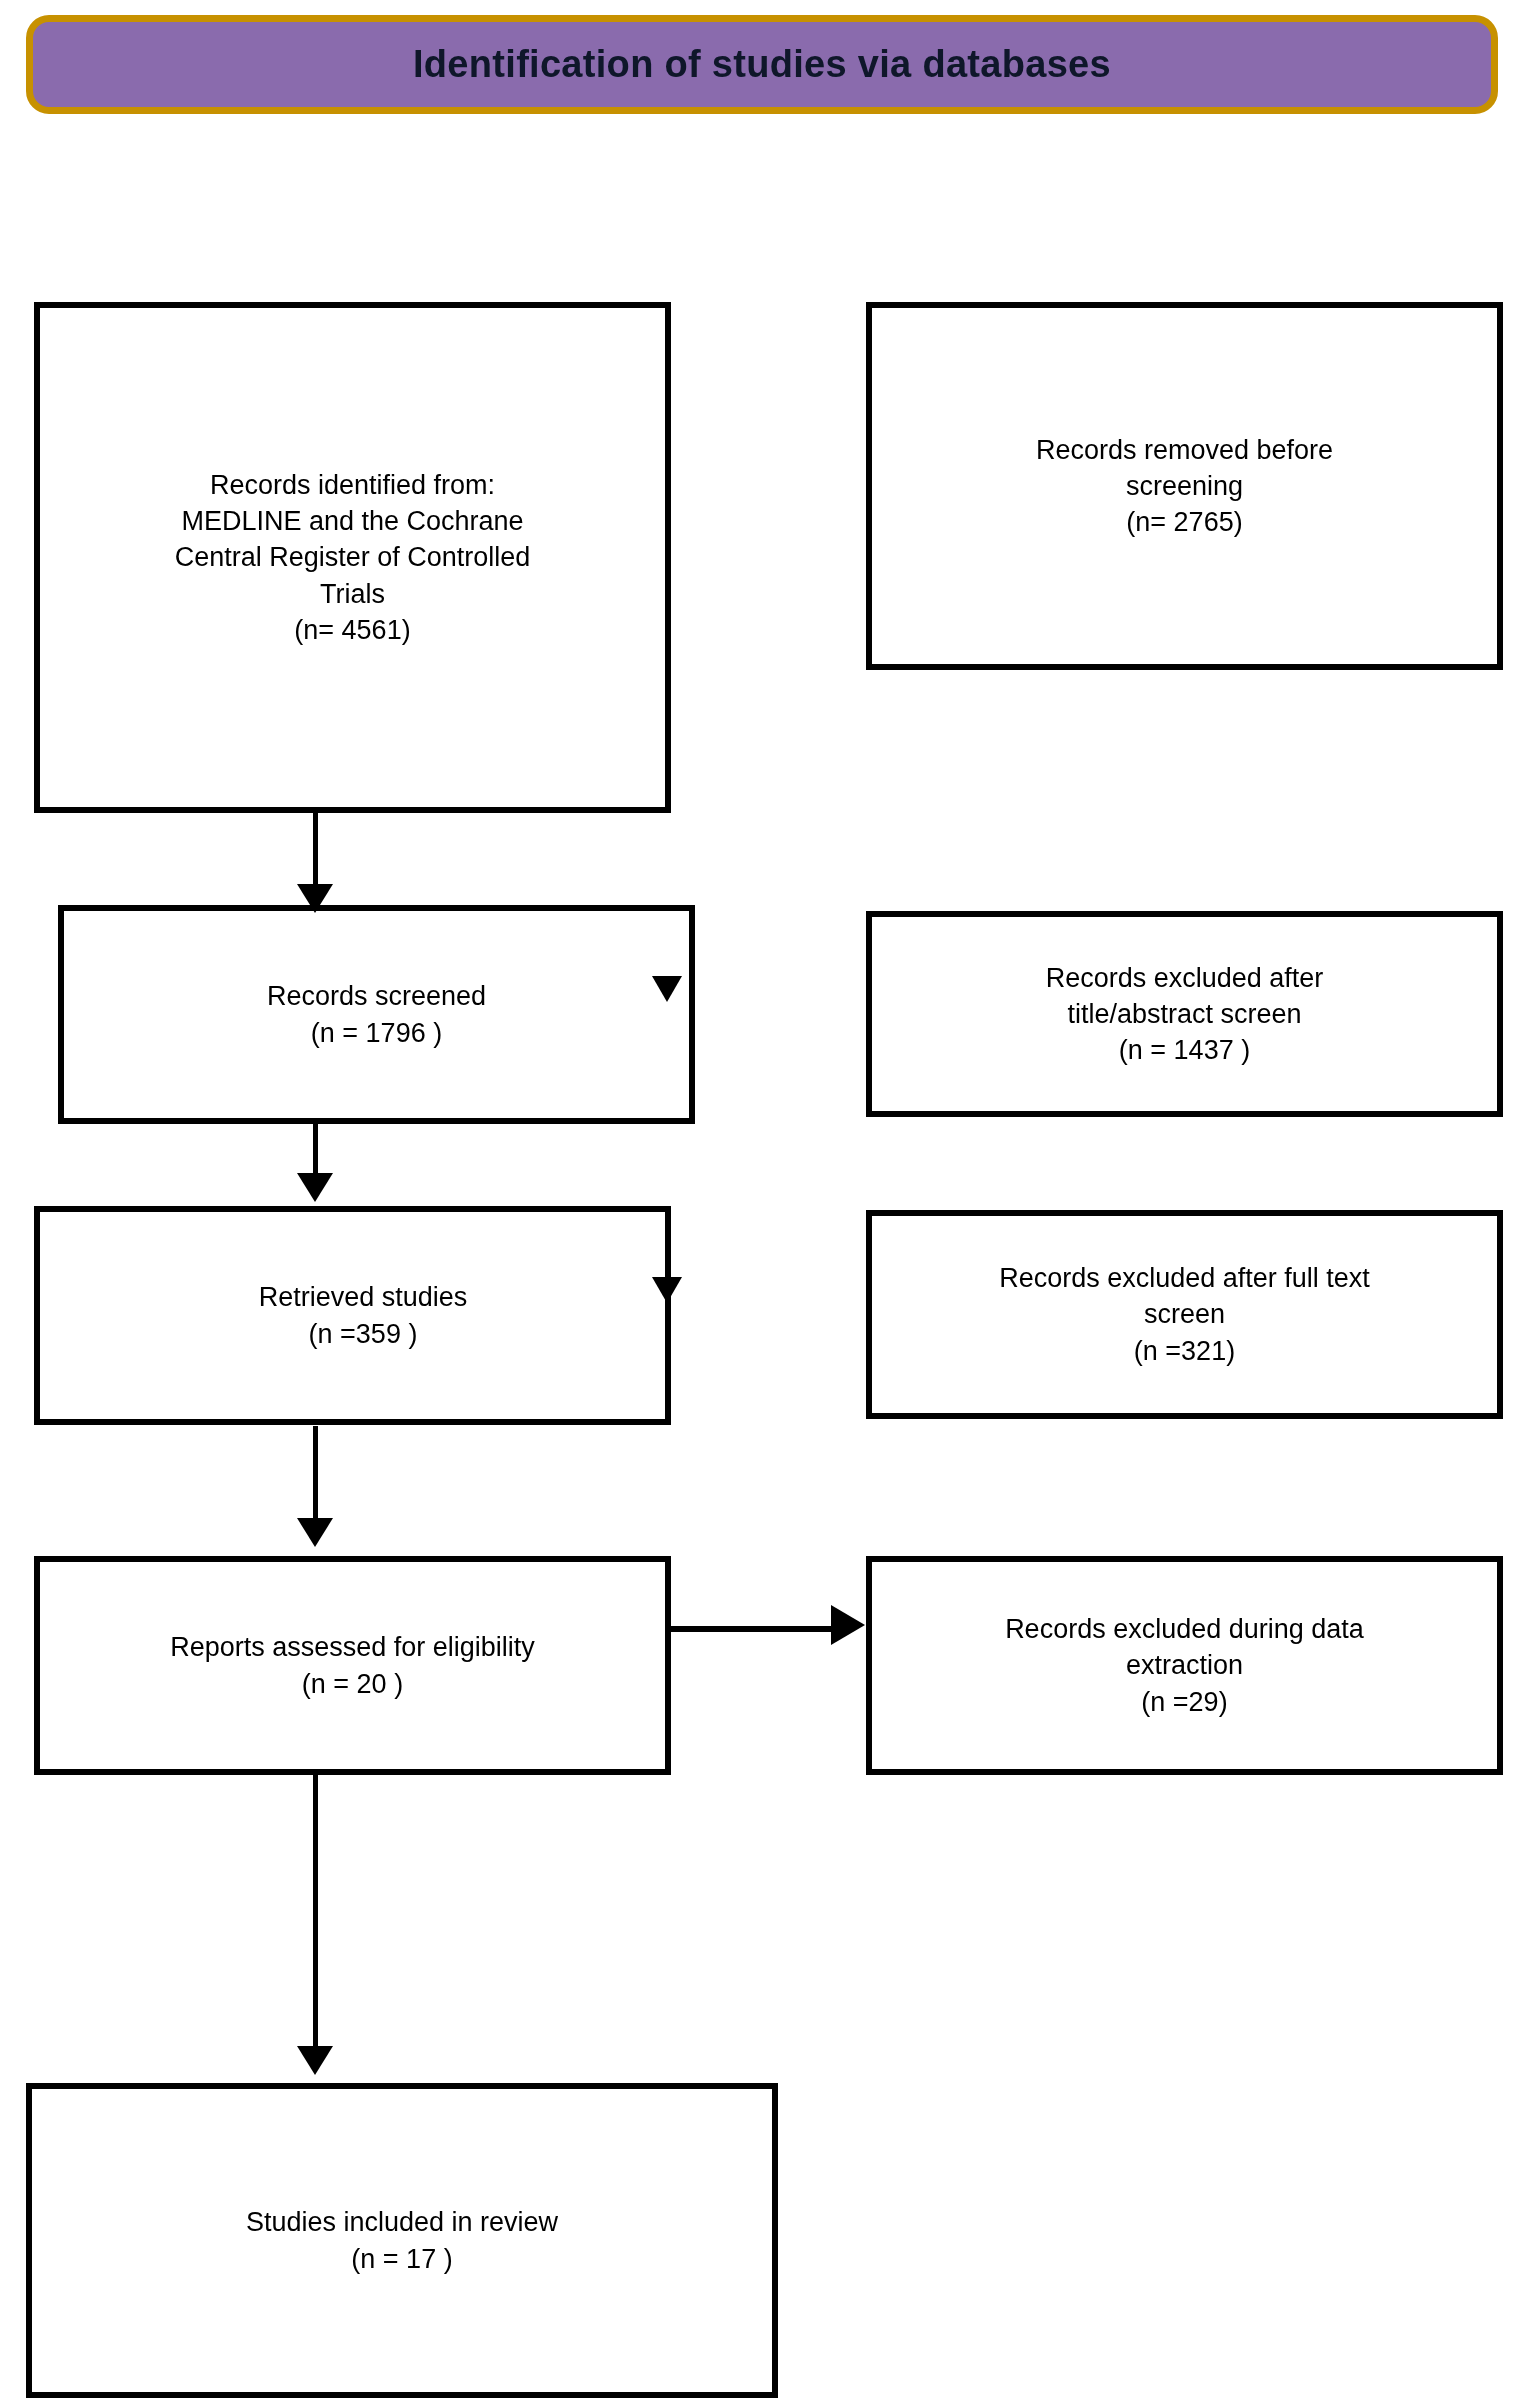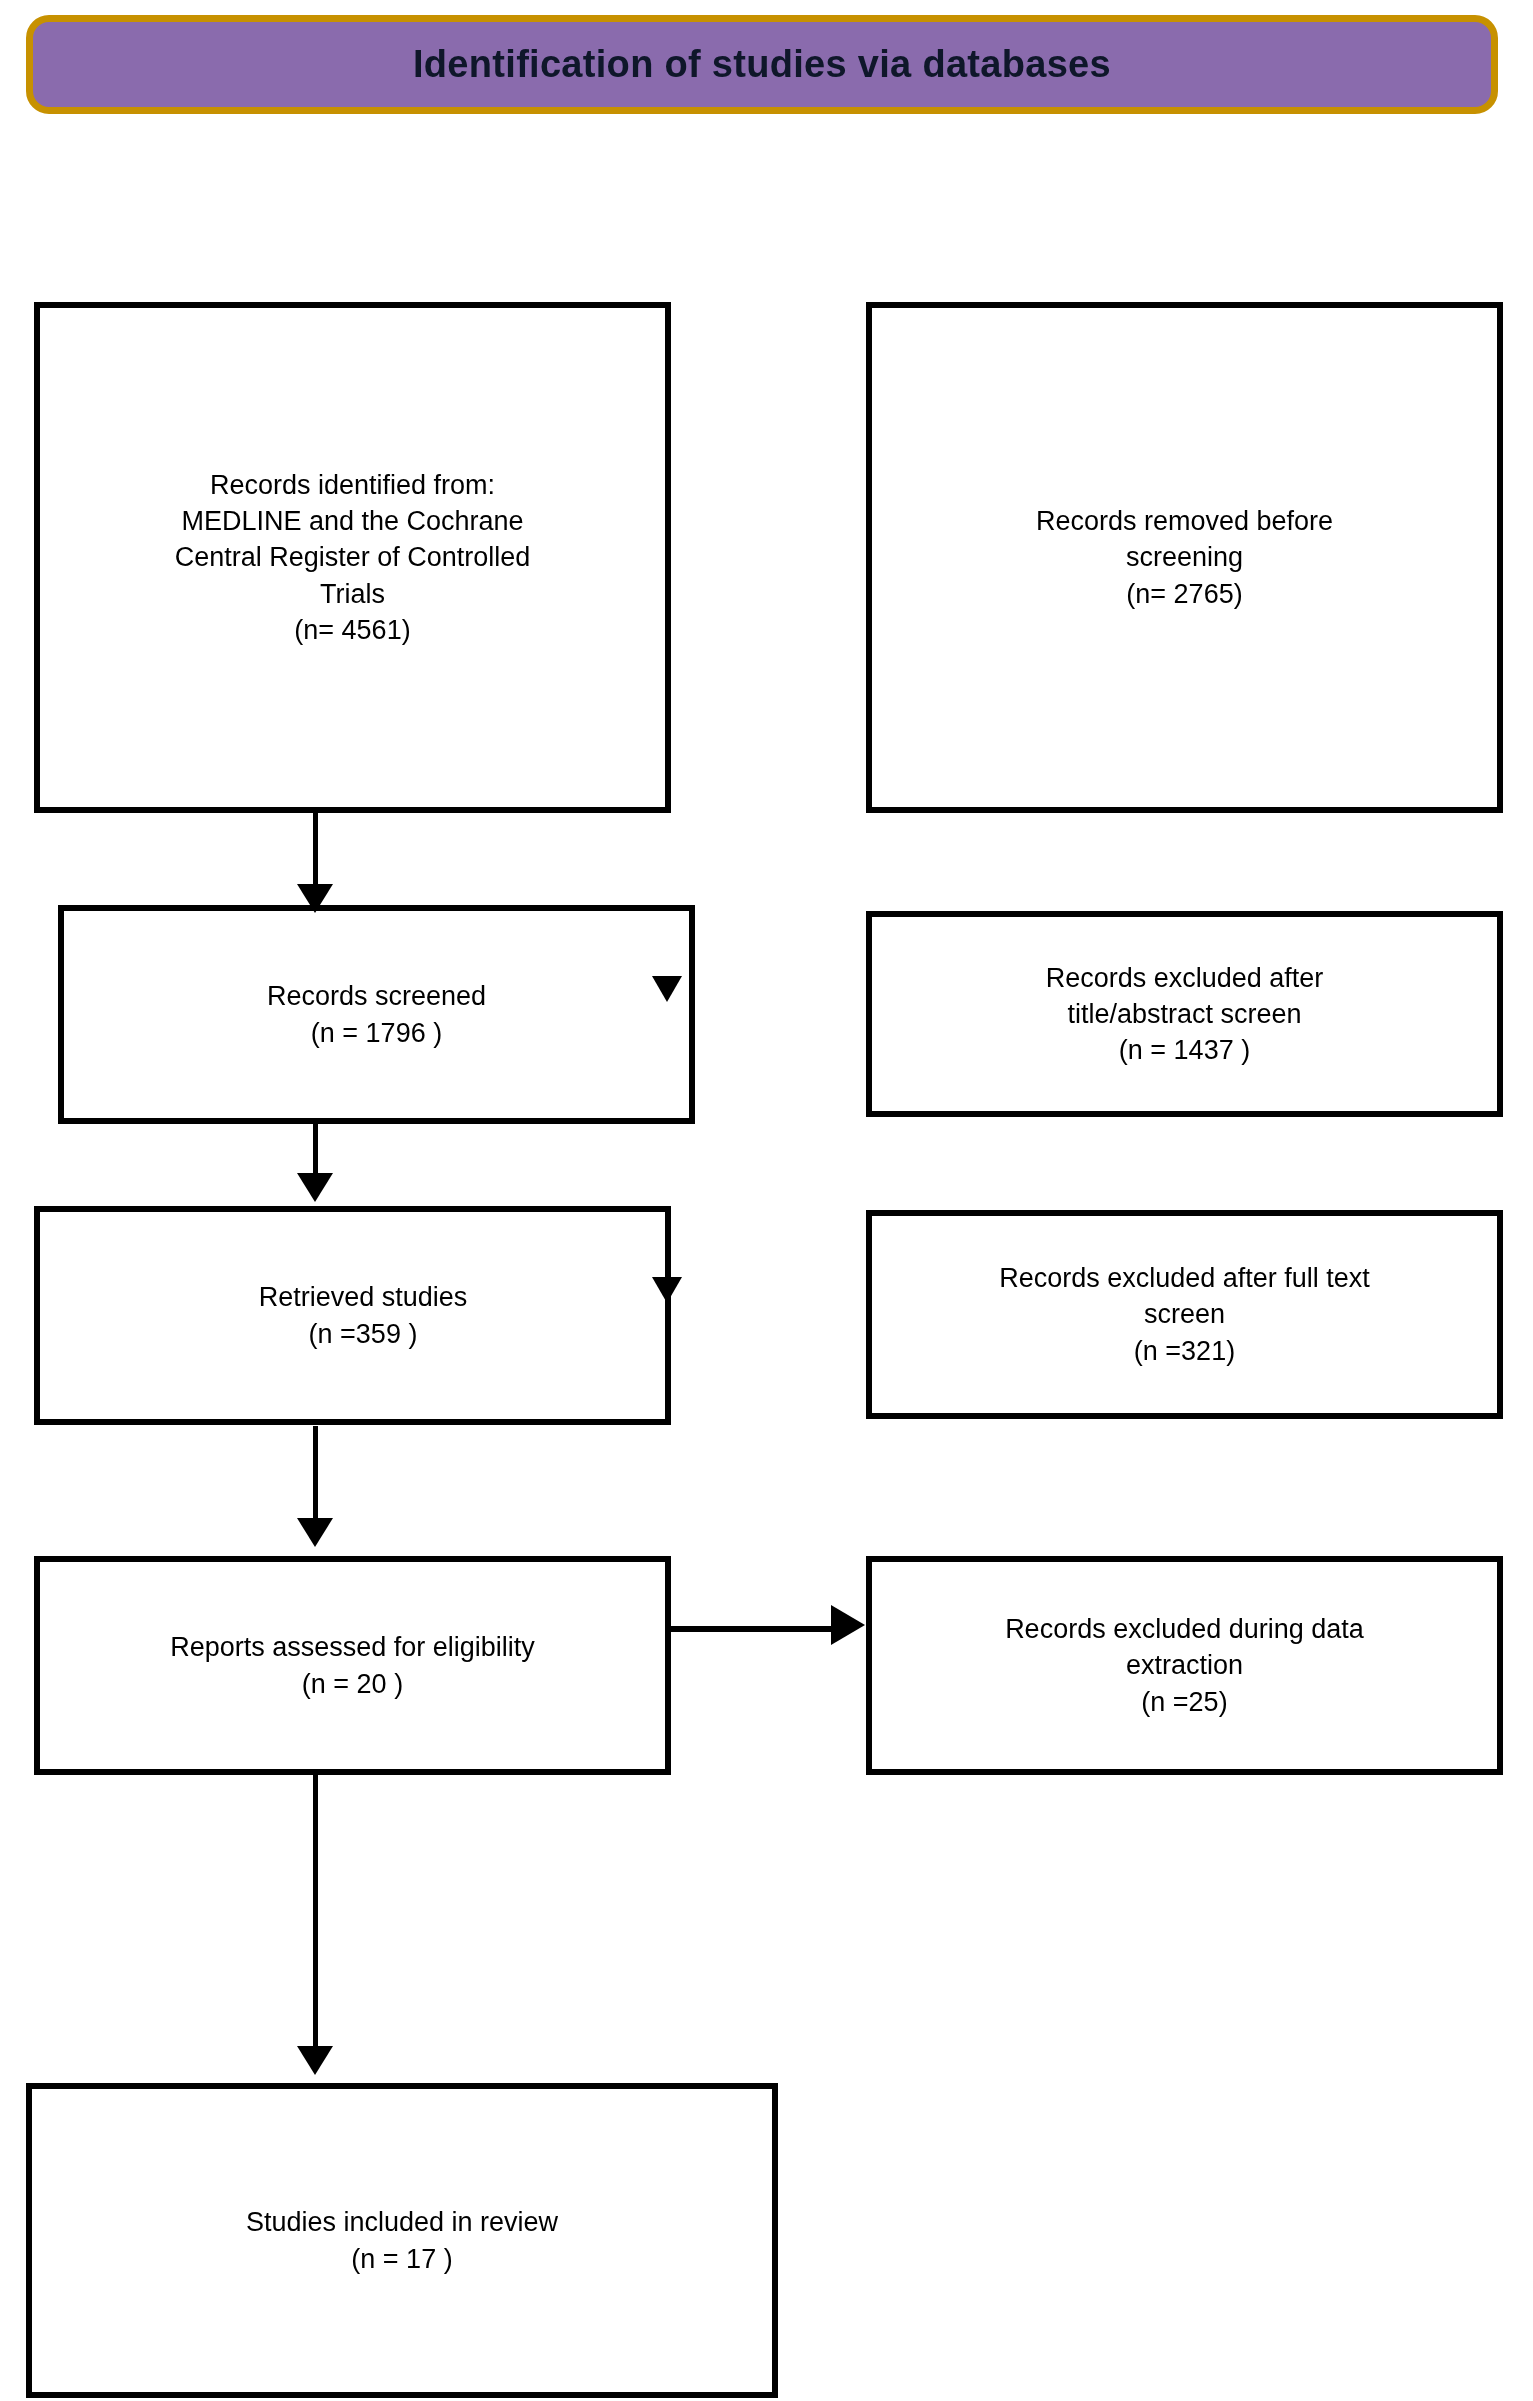--- a/index.html
+++ b/index.html
@@ -55,21 +55,21 @@
   .box-text {
     color: #000000;
     font-size: 27px;
     line-height: 1.34;
     text-align: center;
     white-space: pre-line;
   }
 
   
   #box-identified    { left: 34px;   top: 302px;  width: 637px;  height: 511px; }
-  #box-removed       { left: 866px; top: 302px;  width: 637px;  height: 511px; }
+  #box-removed       { left: 866px; top: 302px;  width: 637px;  height: 368px; }
   #box-screened      { left: 34px;   top: 905px; width: 637px;  height: 219px; margin-left: 24px; }
   #box-excl-title    { left: 866px; top: 911px; width: 637px;  height: 206px; }
   #box-retrieved     { left: 34px;   top: 1206px; width: 637px;  height: 219px; padding-left: 32px; }
   #box-excl-fulltext { left: 866px; top: 1210px; width: 637px;  height: 209px; }
   #box-eligibility   { left: 34px;   top: 1556px; width: 637px;  height: 219px; }
   #box-excl-extract  { left: 866px; top: 1556px; width: 637px;  height: 219px; }
   #box-included      { left: 26px;   top: 2083px; width: 752px;  height: 315px; }
 
   
   .v-line {
@@ -170,21 +170,21 @@
   </div>
 
   <div class="box" id="box-eligibility">
     <div class="box-text">Reports assessed for eligibility
 (n = 20 )</div>
   </div>
 
   <div class="box" id="box-excl-extract">
     <div class="box-text">Records excluded during data
 extraction
-(n =25)</div>
+(n =29)</div>
   </div>
 
   <div class="box" id="box-included">
     <div class="box-text">Studies included in review
 (n = 17 )</div>
   </div>
 
   <div class="v-line" id="conn1-line"></div>
   <div class="v-head" id="conn1-head"></div>
 

